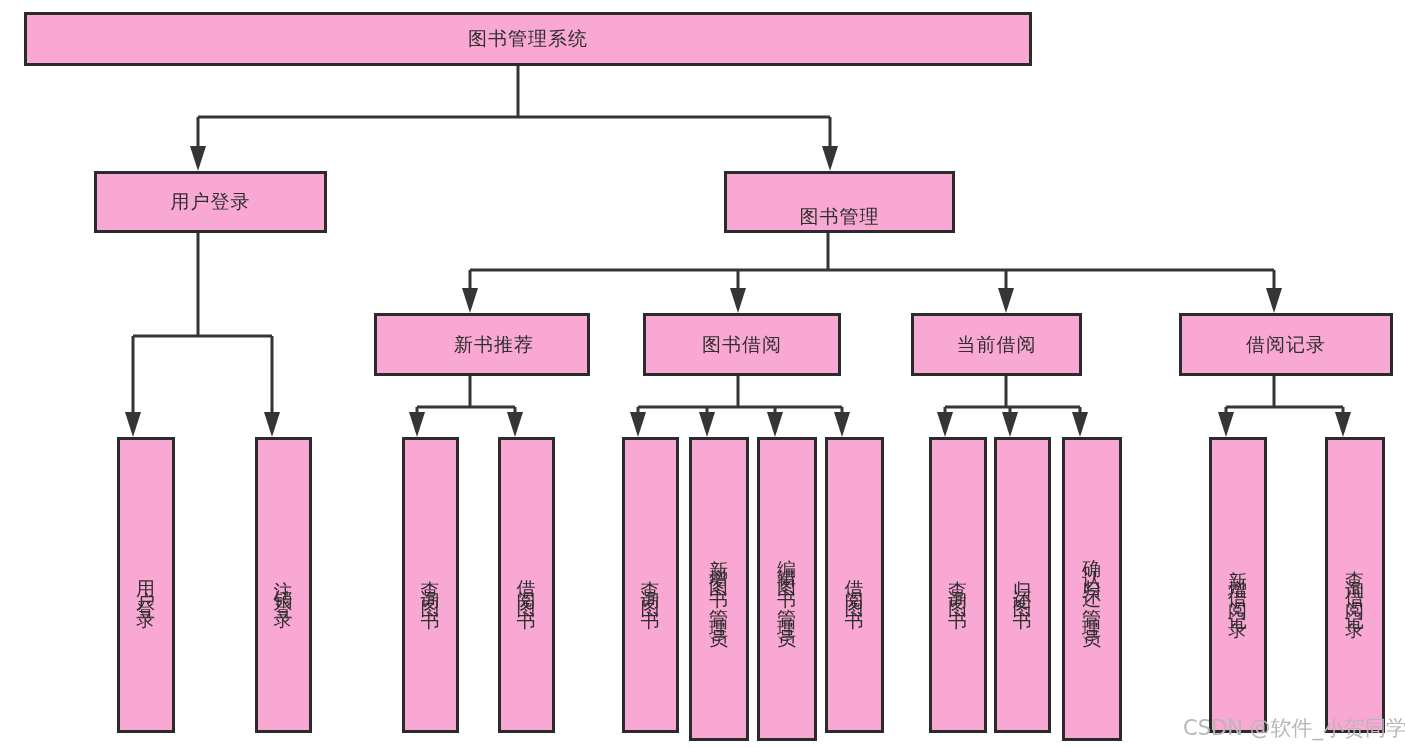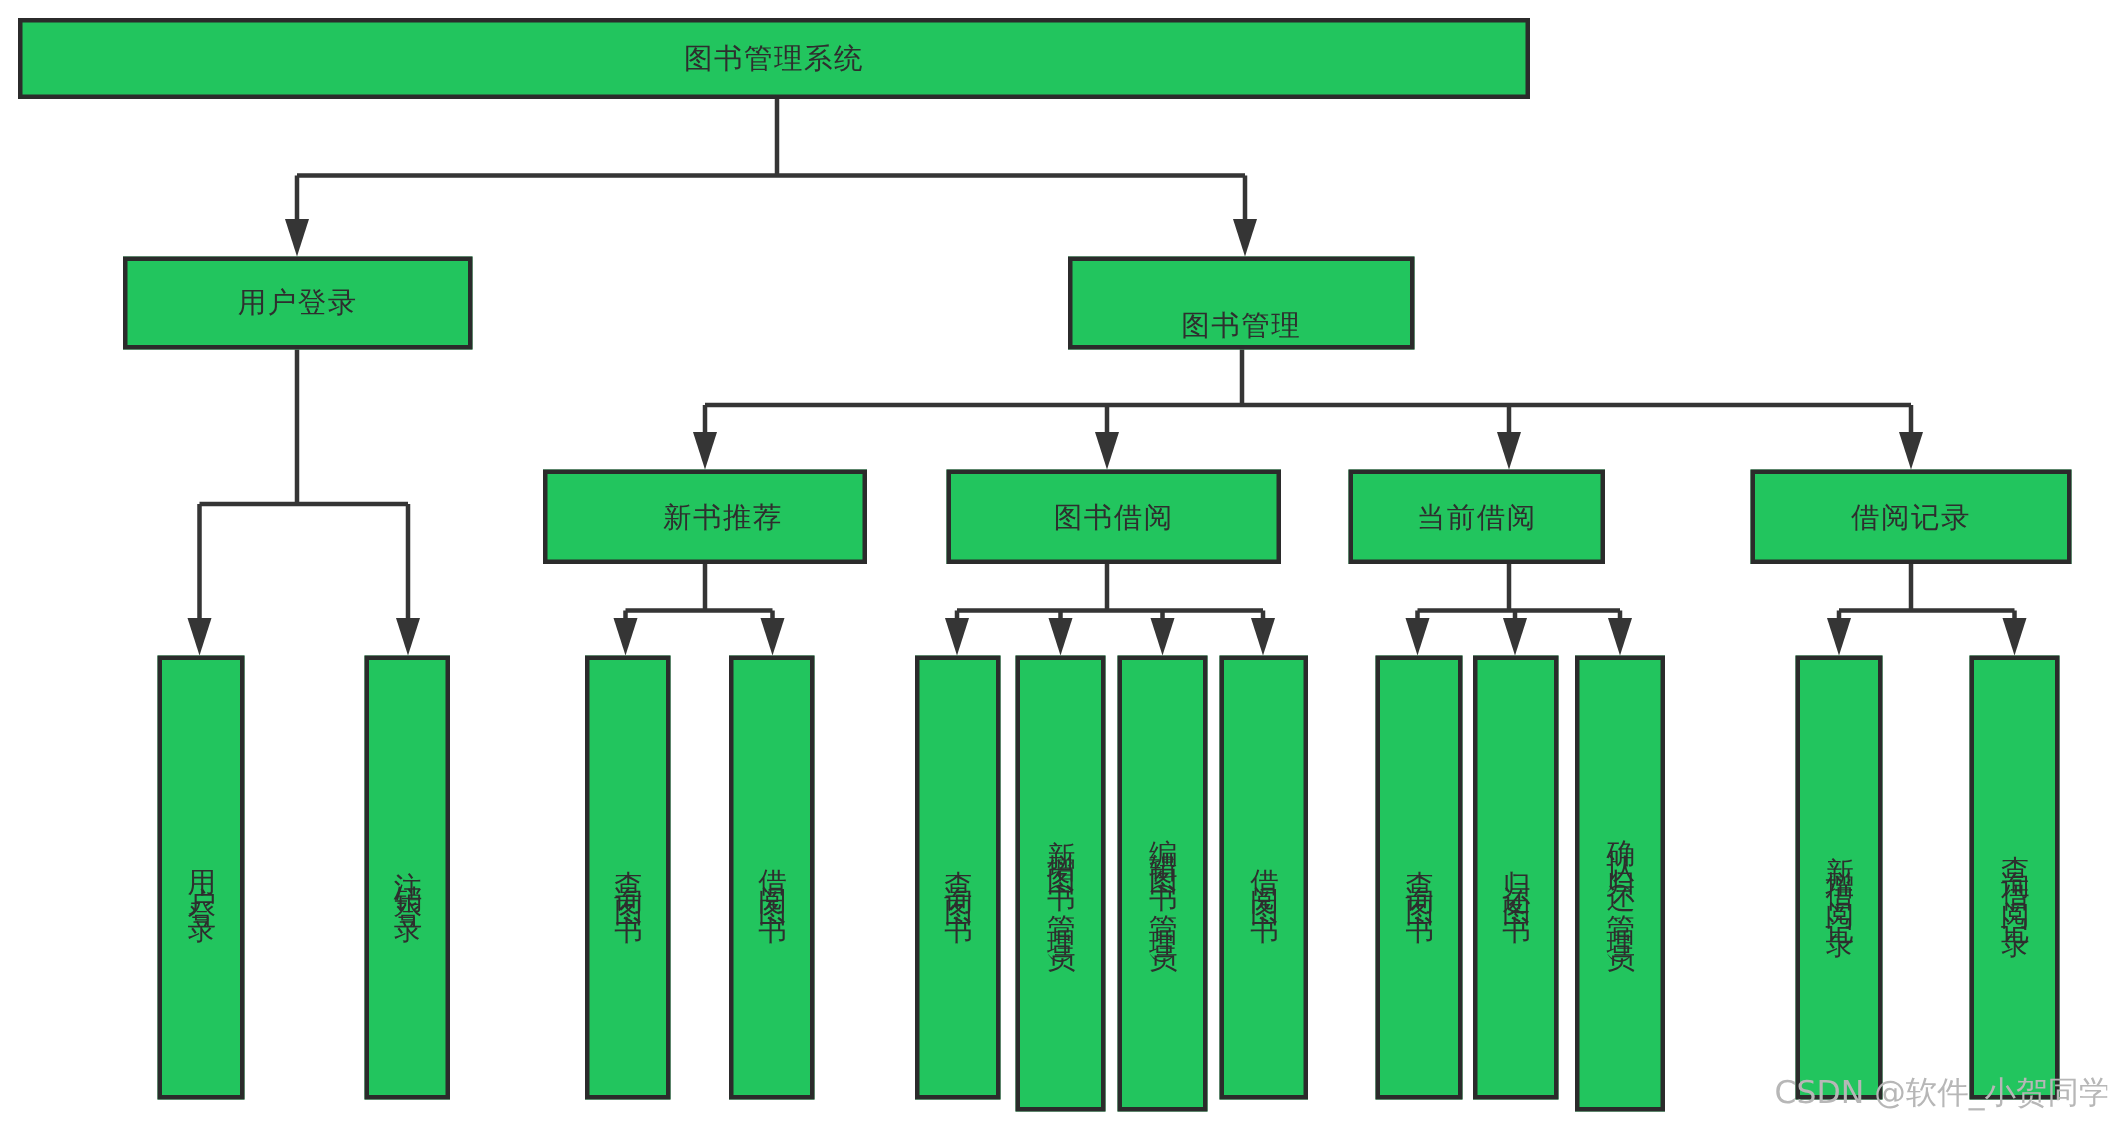--- a/index.html
+++ b/index.html
@@ -19,24 +19,25 @@
     color: var(--text);
     overflow: hidden;
   }
   .connectors { position: absolute; left: 0; top: 0; width: 1405px; height: 747px; }
   .connectors path { stroke: var(--line); stroke-width: 3; fill: none; }
   .connectors polygon { fill: var(--line); stroke: none; }
   .hbox, .vbox {
     position: absolute;
     box-sizing: border-box;
     border: 3px solid var(--border);
-    background: #22c55e;
+    background: #f9a8d4;
     display: flex;
     align-items: center;
     justify-content: center;
+    margin-left: 12px;
   }
   .hbox { font-size: 19px; letter-spacing: 1px; white-space: nowrap; }
   .vbox .vlbl {
     writing-mode: vertical-lr;
     font-size: 19px;
     line-height: 1;
     letter-spacing: 10px;
     white-space: nowrap;
   }
   .watermark {
@@ -94,21 +95,21 @@
   <div class="hbox" style="left:82px; top:171px; width:233px; height:62px;">
     <span>用户登录</span>
   </div>
   <div class="hbox" style="left:712px; top:171px; width:231px; height:62px;align-items:flex-end;">
     <span>图书管理</span>
   </div>
 
   <div class="hbox" style="left:362px; top:313px; width:216px; height:63px;padding-left:24px;">
     <span>新书推荐</span>
   </div>
-  <div class="hbox" style="left:631px; top:313px; width:223px; height:63px;">
+  <div class="hbox" style="left:631px; top:313px; width:198px; height:63px;">
     <span>图书借阅</span>
   </div>
   <div class="hbox" style="left:899px; top:313px; width:171px; height:63px;">
     <span>当前借阅</span>
   </div>
   <div class="hbox" style="left:1167px; top:313px; width:214px; height:63px;">
     <span>借阅记录</span>
   </div>
 
   <div class="vbox" style="left:105px; top:437px; width:58px; height:296px;">

